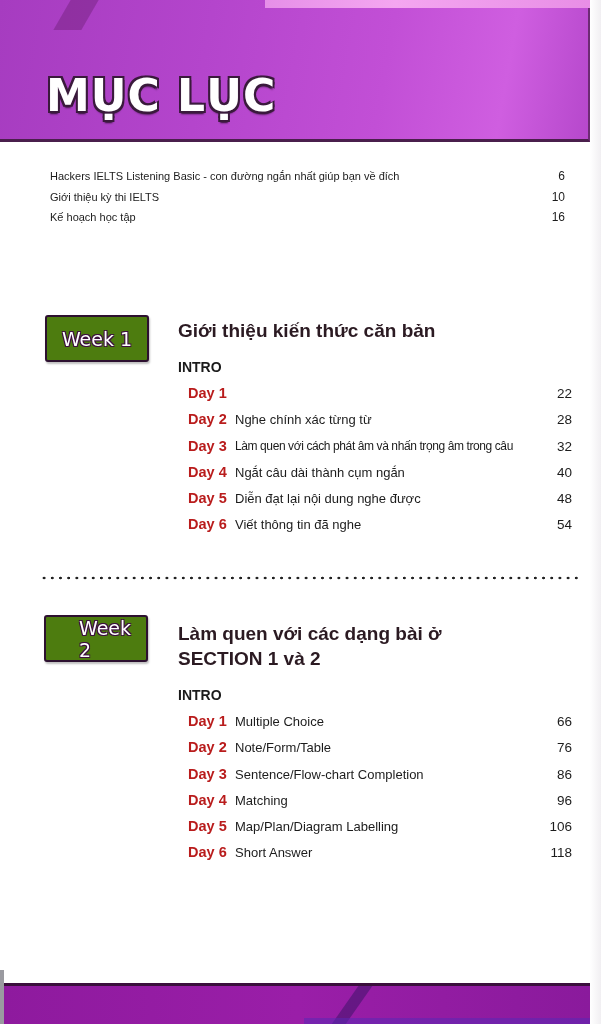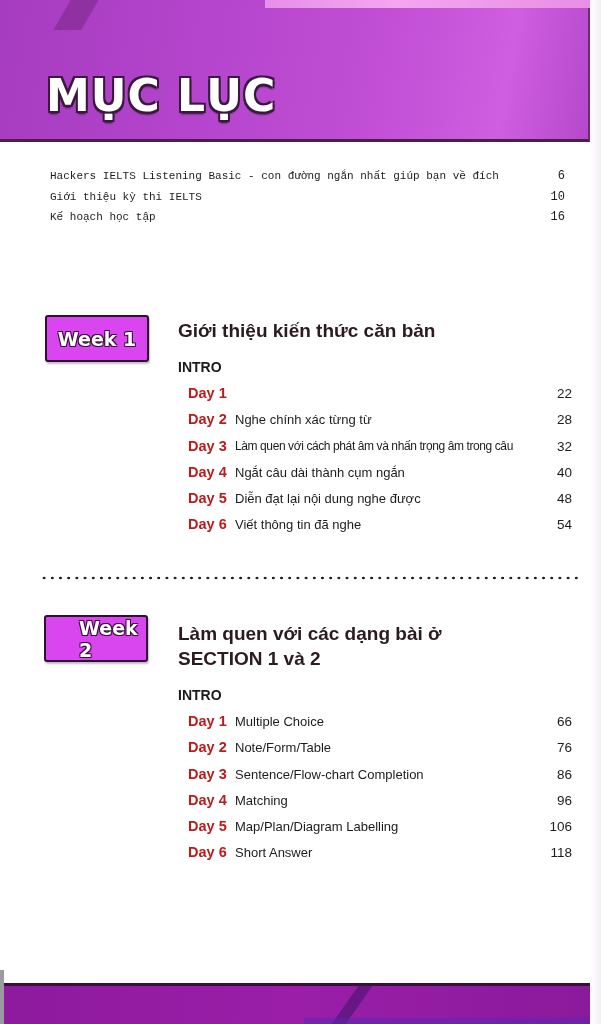--- a/index.html
+++ b/index.html
@@ -25,29 +25,29 @@
       font-family: "DejaVu Sans", sans-serif; font-weight: bold; font-size: 44px;
       color: #ffffff; letter-spacing: 1px;
       text-shadow: -2px -2px 0 #3a1a3c, 2px -2px 0 #3a1a3c, -2px 2px 0 #3a1a3c, 2px 2px 0 #3a1a3c, 0 3px 2px #2a0f2c;
     }
     .right-edge {
       position: absolute; right: 0; top: 0; width: 11px; height: 1024px;
       background: linear-gradient(90deg, #ffffff, #f1eff2);
     }
 
     .intro-list { position: absolute; left: 50px; top: 168px; width: 515px; }
-    .intro-row { position: relative; height: 20.5px; font-size: 11px; line-height: 16px; color: #1c1c1c; font-family: Liberation Mono, monospace; }
+    .intro-row { position: relative; height: 20.5px; font-size: 11px; line-height: 16px; color: #1c1c1c; }
     .intro-row .num { position: absolute; right: 0; top: 0; font-size: 12px; }
 
     .week-badge {
       position: absolute; width: 104px; height: 47px;
-      background: #d946ef; border: 2px solid #2d1030; border-radius: 3px;
+      background: #4d7c0f; border: 2px solid #2d1030; border-radius: 3px;
       box-shadow: 1px 2px 2px rgba(0,0,0,0.25);
       display: flex; align-items: center; justify-content: center;
-      font-family: "DejaVu Sans", sans-serif; font-weight: bold; font-size: 19px; color: #ffffff;
+      font-family: "DejaVu Sans", sans-serif; font-weight: normal; font-size: 19px; color: #ffffff;
       text-shadow: -1px -1px 0 #3d0f40, 1px -1px 0 #3d0f40, -1px 1px 0 #3d0f40, 1px 1px 0 #3d0f40;
     }
     .week-title {
       position: absolute; left: 178px; font-weight: bold; font-size: 19px; line-height: 25px; color: #2b1a22;
     }
     .intro-label { position: absolute; left: 178px; font-weight: bold; font-size: 14px; color: #1a1a1a; }
 
     .day-list { position: absolute; left: 178px; width: 394px; }
     .day-row { position: relative; height: 26.3px; }
     .day-label { position: absolute; left: 10px; top: 0; font-weight: bold; font-size: 14.5px; color: #b91c1c; }

